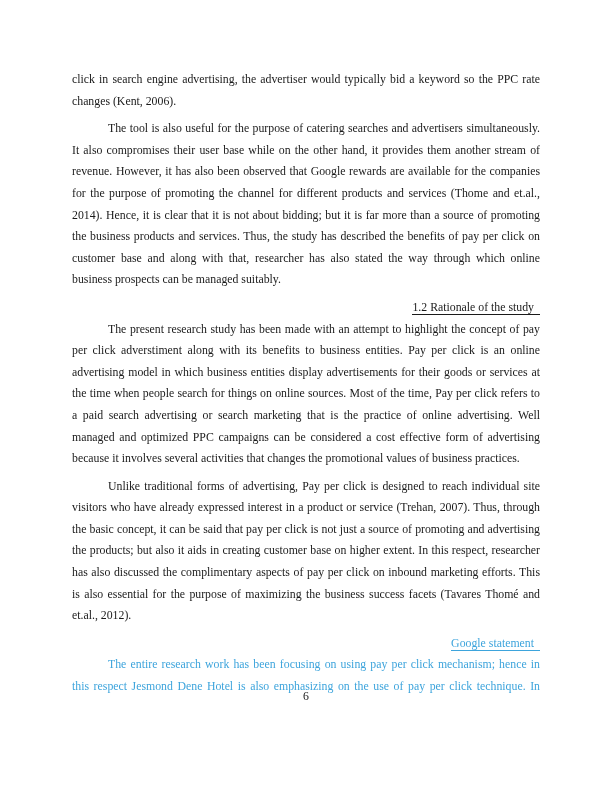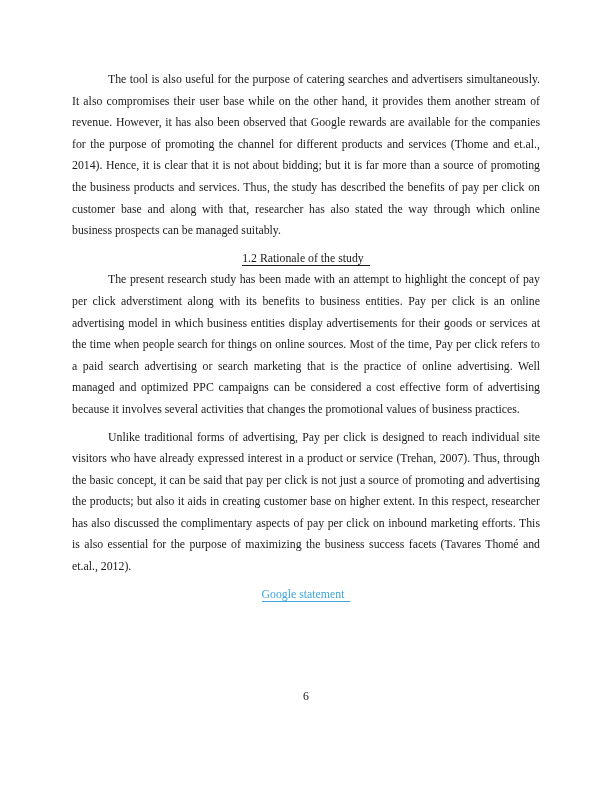--- a/index.html
+++ b/index.html
@@ -34,21 +34,21 @@
   }
   .indent {
     text-indent: 36px;
     font-family: Liberation Serif, serif;
   }
   .heading {
     font-size: 11.8px;
     font-weight: normal;
     line-height: 21.6px;
     margin: 0 0 0 0;
-    text-align: center;
+    text-align: right;
   }
   .underline {
     border-bottom: 1px solid currentColor;
     padding-right: 6px;
   }
   .blue {
     color: var(--link-blue, #3da4dc);
   }
   .justify-last {
     text-align-last: justify;
@@ -63,28 +63,30 @@
     line-height: 21.6px;
     color: var(--body-text, #1a1a1a);
   }
 </style>
 </head>
 <body>
 
 <div class="page">
   <div class="body-text">
 
+    <p class="para">click in search engine advertising, the advertiser would typically bid a keyword so the PPC rate changes (Kent, 2006).</p>
 
     <p class="para indent">The tool is also useful for the purpose of catering searches and advertisers simultaneously. It also compromises their user base while on the other hand, it provides them another stream of revenue. However, it has also been observed that Google rewards are available for the companies for the purpose of promoting the channel for different products and services (Thome and et.al., 2014). Hence, it is clear that it is not about bidding; but it is far more than a source of promoting the business products and services. Thus, the study has described the benefits of pay per click on customer base and along with that, researcher has also stated the way through which online business prospects can be managed suitably.</p>
 
     <h2 class="heading"><span class="underline">1.2 Rationale of the study</span></h2>
 
     <p class="para indent">The present research study has been made with an attempt to highlight the concept of pay per click adverstiment along with its benefits to business entities. Pay per click is an online advertising model in which business entities display advertisements for their goods or services at the time when people search for things on online sources. Most of the time, Pay per click refers to a paid search advertising or search marketing that is the practice of online advertising. Well managed and optimized PPC campaigns can be considered a cost effective form of advertising because it involves several activities that changes the promotional values of business practices.</p>
 
     <p class="para indent">Unlike traditional forms of advertising, Pay per click is designed to reach individual site visitors who have already expressed interest in a product or service (Trehan, 2007). Thus, through the basic concept, it can be said that pay per click is not just a source of promoting and advertising the products; but also it aids in creating customer base on higher extent. In this respect, researcher has also discussed the complimentary aspects of pay per click on inbound marketing efforts. This is also essential for the purpose of maximizing the business success facets (Tavares Thomé and et.al., 2012).</p>
 
     <h2 class="heading blue"><span class="underline">Google statement</span></h2>
 
+    <p class="para indent blue justify-last">The entire research work has been focusing on using pay per click mechanism; hence in this respect Jesmond Dene Hotel is also emphasizing on the use of pay per click technique. In</p>
 
   </div>
 
   <div class="footer">6</div>
 </div>
 
 </body></html>

